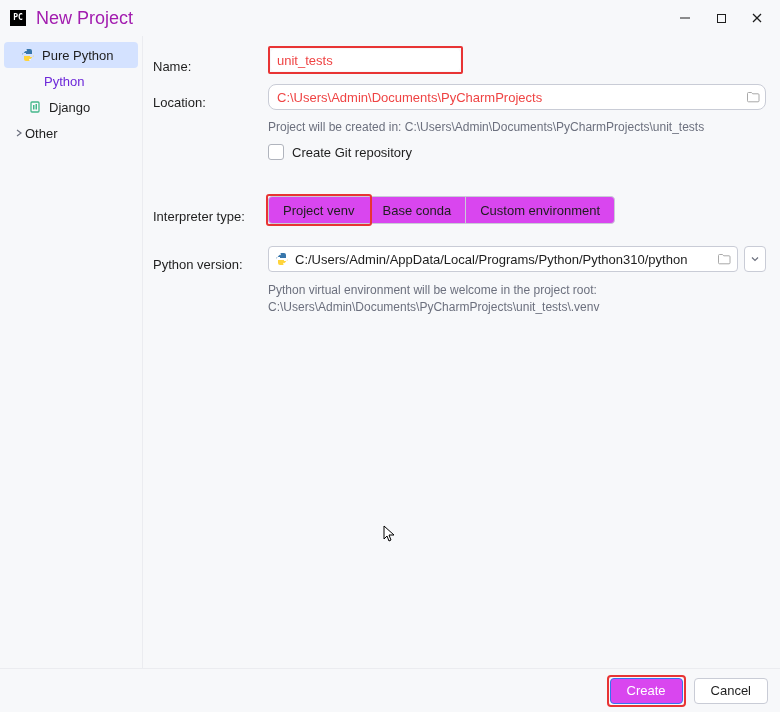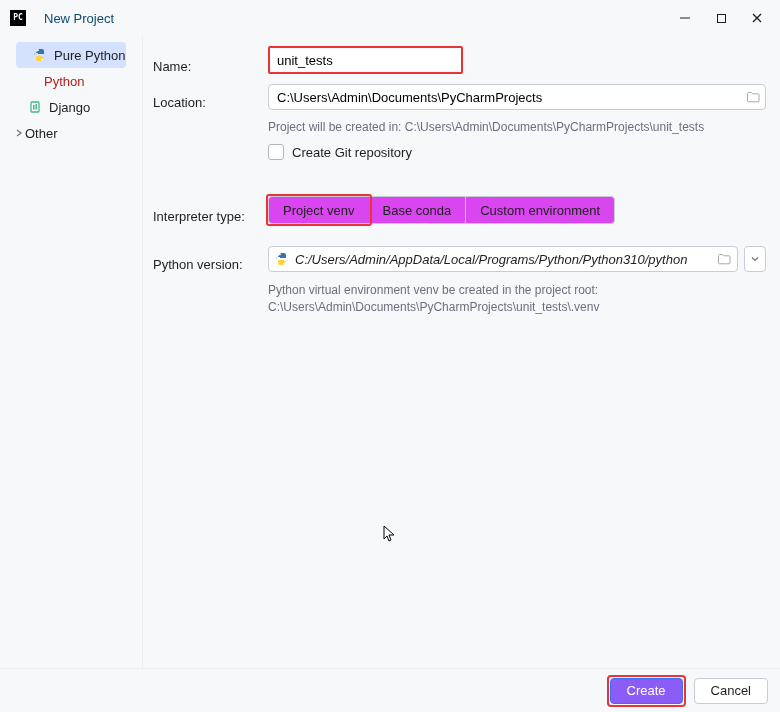--- a/index.html
+++ b/index.html
@@ -19,24 +19,24 @@
       align-items: center;
       padding: 0 10px;
       background: #f7f8fa;
     }
     .app-icon {
       width: 16px; height: 16px;
       background: #000;
       display: flex;
       align-items: center;
       justify-content: center;
-      margin-right: 18px;
+      margin-right: 10px;
     }
     .app-icon span { color: #fff; font-size: 8px; font-weight: bold; line-height:1; font-family: monospace;}
-    .title-text { color: #0c4a6e; font-size: 13px; }
+    .title-text { color: #a21caf; font-size: 18px; }
     .win-controls {
       margin-left: auto;
       display: flex;
       gap: 22px;
       align-items: center;
       padding-right: 6px;
     }
     .win-btn {
       width: 14px; height: 14px;
       display: flex; align-items: center; justify-content: center;
@@ -57,24 +57,24 @@
       display: flex;
       align-items: center;
       height: 26px;
       padding-left: 27px;
       cursor: pointer;
       font-size: 13px;
     }
     .tree-item.selected {
       background: #d4e2ff;
       border-radius: 4px;
-      margin: 0 16px;
+      margin: 0 4px;
       padding-left: 16px;
     }
-    .tree-item.child { padding-left: 44px; color:#b91c1c;}
+    .tree-item.child { padding-left: 44px; color:#6d28d9;}
     .tree-item .ticon { width: 16px; height:16px; margin-right: 6px; display:flex; align-items:center; justify-content:center;}
     .tree-item.other .chev { margin-left: -12px; margin-right: 2px; color:#6c707e; font-size:10px; }
 
     .main {
       flex: 1;
       padding: 10px 14px 0 10px;
     }
     .form-row {
       display: flex;
       align-items: flex-end;
@@ -89,21 +89,21 @@
     .form-field { flex: 1; }
     .highlight-red { border: 2px solid #e83434; border-radius: 2px; padding:1px;}
     input.text-input, .input-like {
       width: 100%;
       height: 26px;
       border: 1px solid #c9ccd6;
       border-radius: 4px;
       background: #fff;
       padding: 0 8px;
       font-size: 13px;
-      color: #000000;
+      color: #ef4444;
       outline: none;
     }
     .text-input.no-border { border:none; height:22px; padding:0 6px;}
     .name-wrap { width: 195px; display:inline-block;}
     .name-wrap input{ font-family: inherit; }
     .location-wrap { position: relative; flex:1;}
     .folder-ic {
       position: absolute; right: 6px; top: 50%; transform: translateY(-50%);
       color: #b0b0b0;
     }
@@ -160,21 +160,20 @@
       flex:1;
       position:relative;
       display:flex;
       align-items:center;
       height:26px;
       border:1px solid #c9ccd6;
       border-radius:4px;
       background:#fff;
       padding:0 6px;
       overflow:hidden;
-      font-style:italic;
     }
     .py-icon { width:14px; height:14px; margin-right:6px; flex-shrink:0;}
     .ver-text { white-space:nowrap; overflow:hidden; font-size:13px;}
     .dd-btn {
       width:22px; height:26px;
       border:1px solid #c9ccd6;
       border-radius:4px;
       background:#fff;
       display:flex;align-items:center;justify-content:center;
       cursor:pointer;
@@ -204,21 +203,21 @@
       height: 26px;
       padding: 0 16px;
       border-radius: 4px;
       font-size: 13px;
       cursor: pointer;
       display:flex;align-items:center;justify-content:center;
       background:#fff;
       border:1px solid #c9ccd6;
     }
     .btn.primary {
-      background: #8b5cf6;
+      background: #d946ef;
       color: #fff;
       border-color: #3574f0;
     }
     .create-highlight { border:2px solid #e83434; border-radius:4px; padding:1px;}
     .cursor-arrow {
       position:absolute;
       left: 383px;
       top: 525px;
       pointer-events:none;
     }
@@ -295,21 +294,21 @@
       <div class="form-field">
         <span class="highlight-red name-wrap">
           <input type="text" class="text-input no-border" value="unit_tests" style="">
         </span>
       </div>
     </div>
 
     <div class="form-row">
       <div class="form-label">Location:</div>
       <div class="form-field location-wrap">
-        <input type="text" class="text-input" style="padding-right: 26px;" value="C:\Users\Admin\Documents\PyCharmProjects">
+        <input type="text" class="text-input" style="padding-right: 26px; border-radius: 8px;" value="C:\Users\Admin\Documents\PyCharmProjects">
         <span class="folder-ic">
           <svg width="14" height="14" viewBox="0 0 14 14">
               <path d="M1.5 3.5a1 1 0 011-1h3l1.2 1.3H12a1 1 0 011 1v6a1 1 0 01-1 1H2.5a1 1 0 01-1-1v-7.3z" fill="none" stroke="#a9a9a9" stroke-width="1"></path>
             </svg>
         </span>
       </div>
     </div>
 
     <div class="hint-row">Project will be created in: C:\Users\Admin\Documents\PyCharmProjects\unit_tests</div>
 
@@ -358,21 +357,21 @@
         </div>
         <div class="dd-btn">
           <svg width="8" height="8" viewBox="0 0 8 8">
               <path d="M1 2.5l3 3 3-3" fill="none" stroke="#6c707e" stroke-width="1.2"></path>
             </svg>
         </div>
       </div>
     </div>
 
     <div class="note-block">
-      <div>Python virtual environment venv be created in the project root:</div>
+      <div>Python virtual environment will be welcome in the project root:</div>
       <div>C:\Users\Admin\Documents\PyCharmProjects\unit_tests\.venv</div>
     </div>
 
   </div>
 </div>
 
 <div class="footer">
   <span class="create-highlight">
     <div class="btn primary">Create</div>
   </span>

